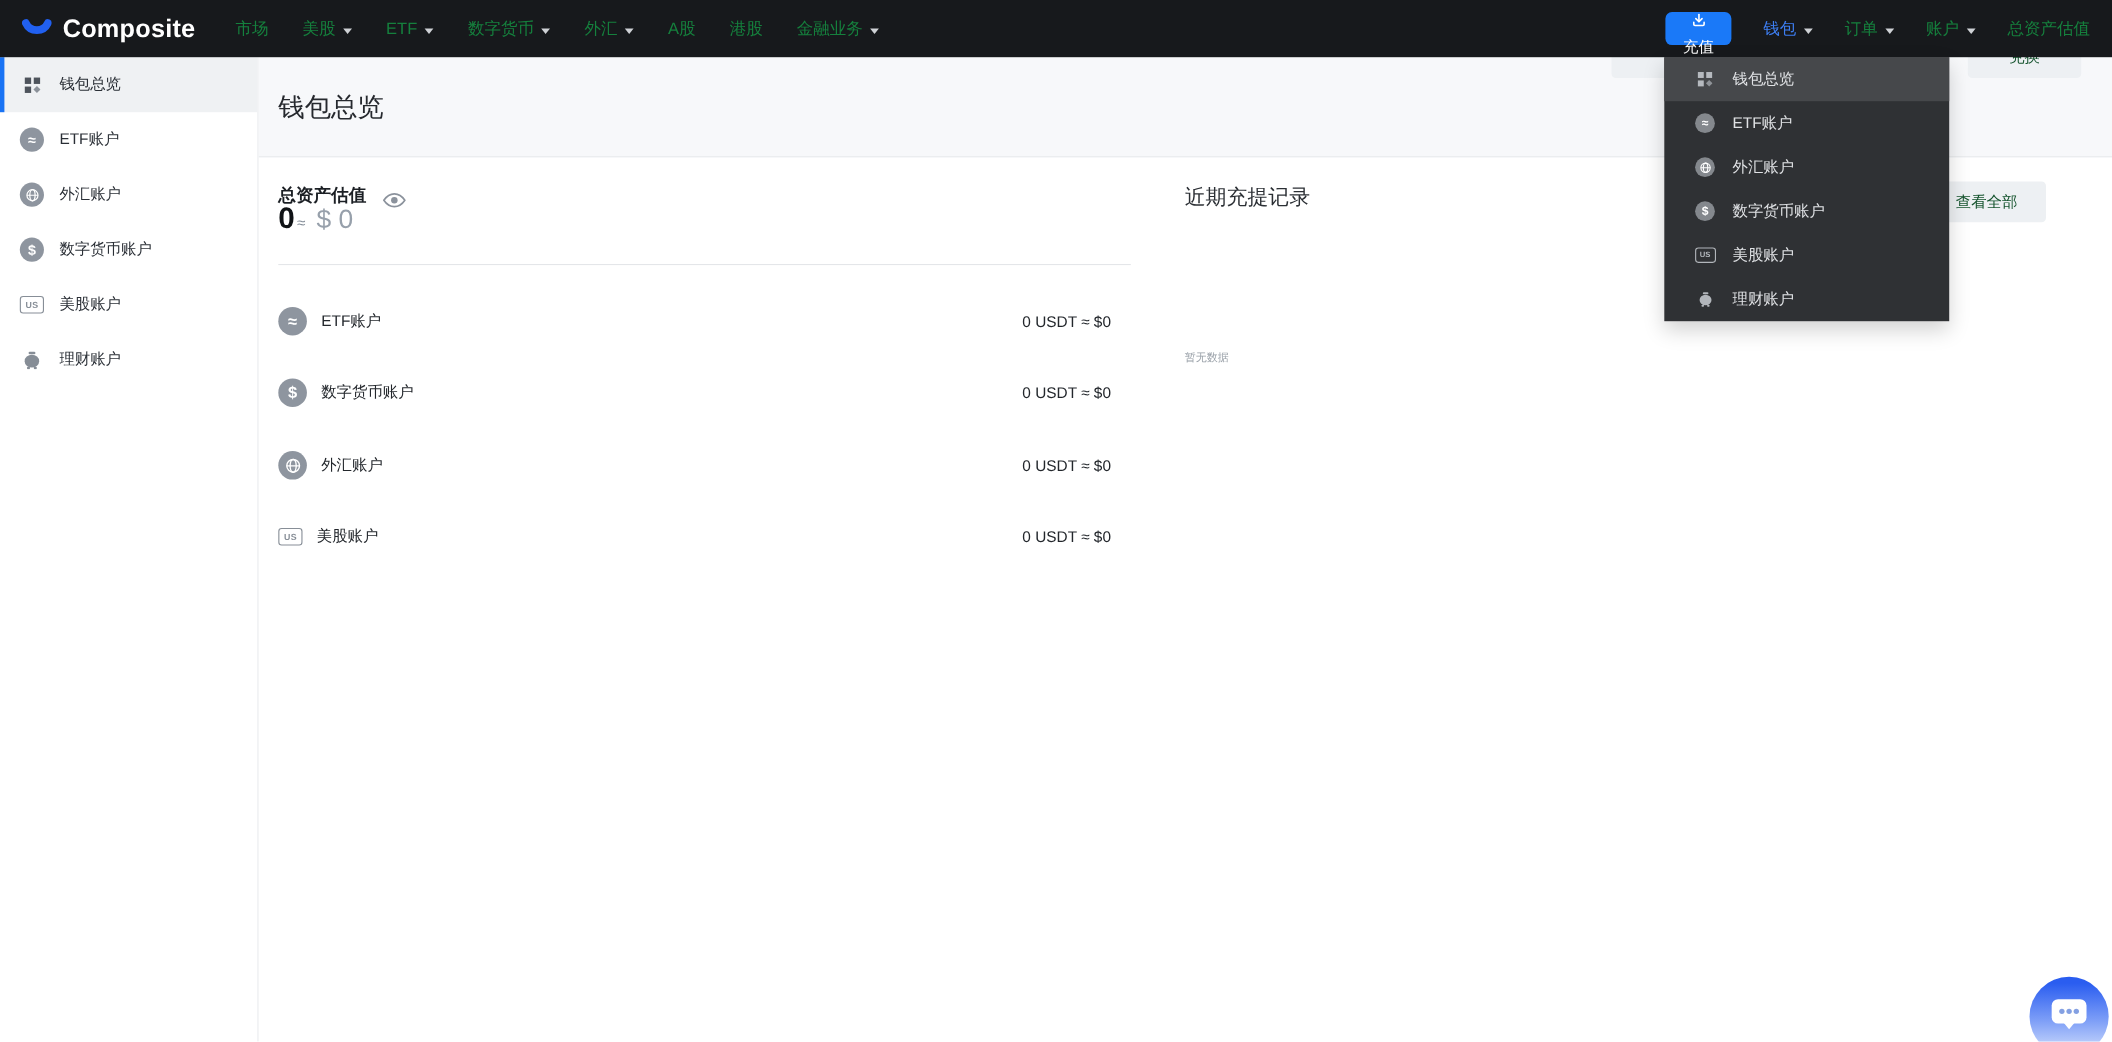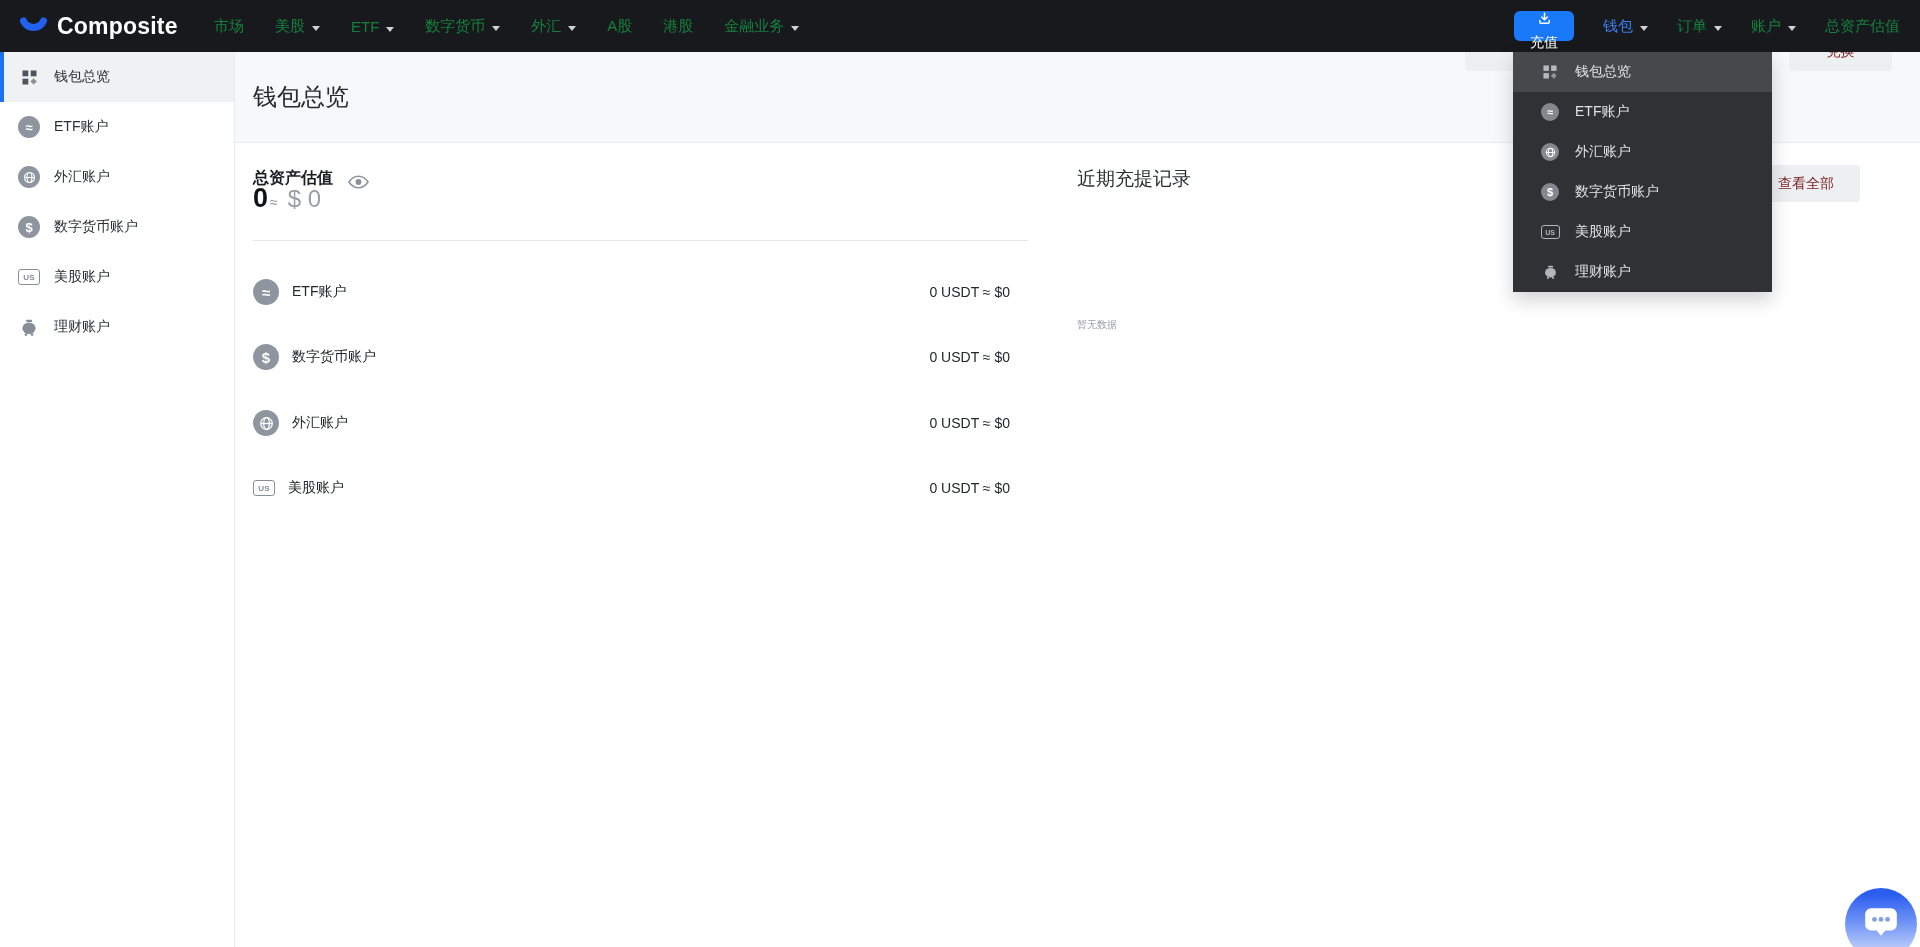--- a/index.html
+++ b/index.html
@@ -37,21 +37,21 @@
   .circ.s18{width:18px;height:18px;font-size:11px;background:#84888d;}
   .usbox{display:flex;align-items:center;justify-content:center;border:1.6px solid #878e97;
          border-radius:3px;color:#878e97;font-weight:bold;flex:none;}
   .usbox.s22{width:22px;height:16px;font-size:8px;letter-spacing:.3px;}
   .usbox.s18{width:19px;height:14px;font-size:7px;border-color:#b2b6bb;color:#b2b6bb;}
 
   
   .page-head{position:absolute;left:235px;top:52px;width:1685px;height:91px;background:#f7f8fa;
              border-bottom:1px solid #e8eaed;display:flex;align-items:center;padding-left:18px;}
   .page-title{font-size:24px;color:#26292e;font-weight:400;}
-  .gray-btn{background:#edf0f3;border:none;border-radius:4px;font-size:14px;color:#7f1d1d;cursor:pointer;
+  .gray-btn{background:#edf0f3;border:none;border-radius:4px;font-size:14px;color:#14532d;cursor:pointer;
             font-family:inherit;}
   .swap-btn{position:absolute;right:28px;top:33px;height:38px;width:103px;}
   .hidden-btn{position:absolute;left:1465px;top:33px;height:38px;width:80px;z-index:1;}
 
   
   .assets-head{position:absolute;left:253px;top:168px;display:flex;align-items:flex-end;gap:15px;}
   .assets-label{font-size:16px;font-weight:bold;color:#1b1f24;}
   .assets-value{position:absolute;left:253px;top:183px;display:flex;align-items:baseline;}
   .av-num{font-size:27px;font-weight:bold;color:#101316;}
   .av-approx{font-size:14px;color:#868f9a;margin-left:2px;}

